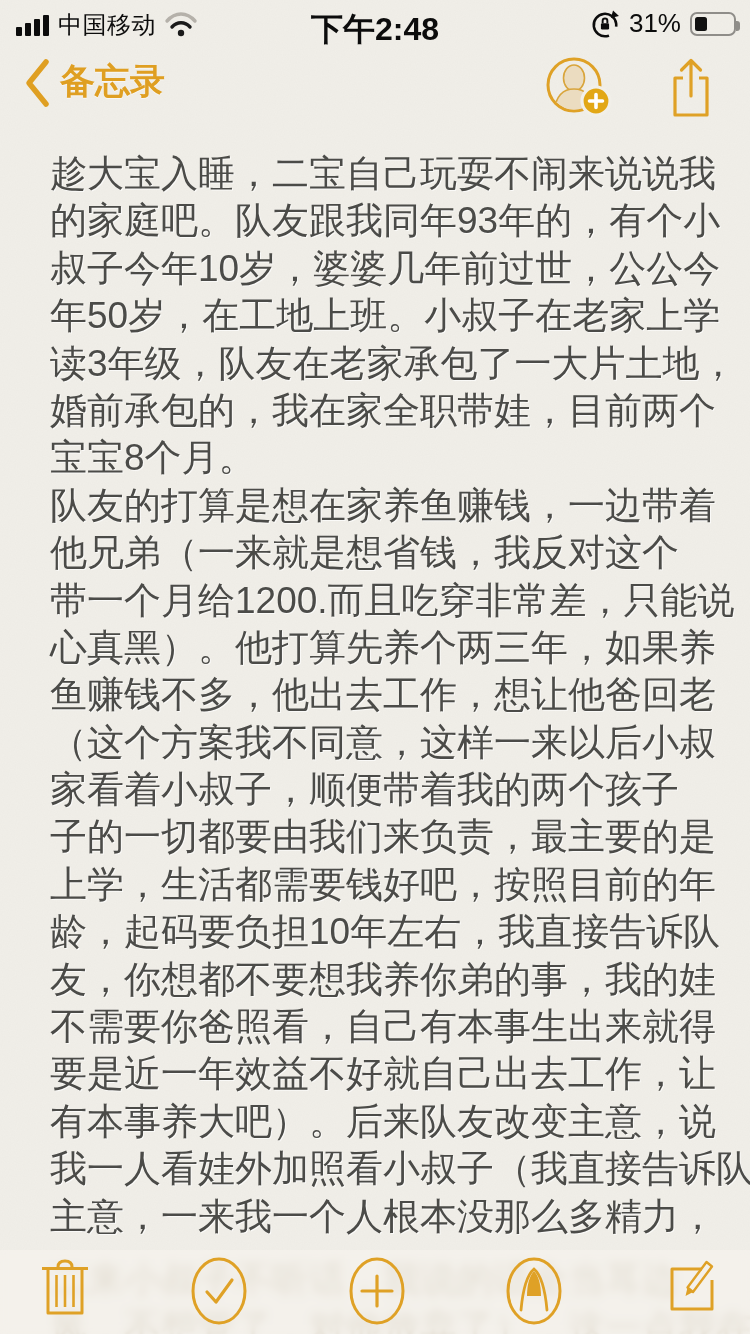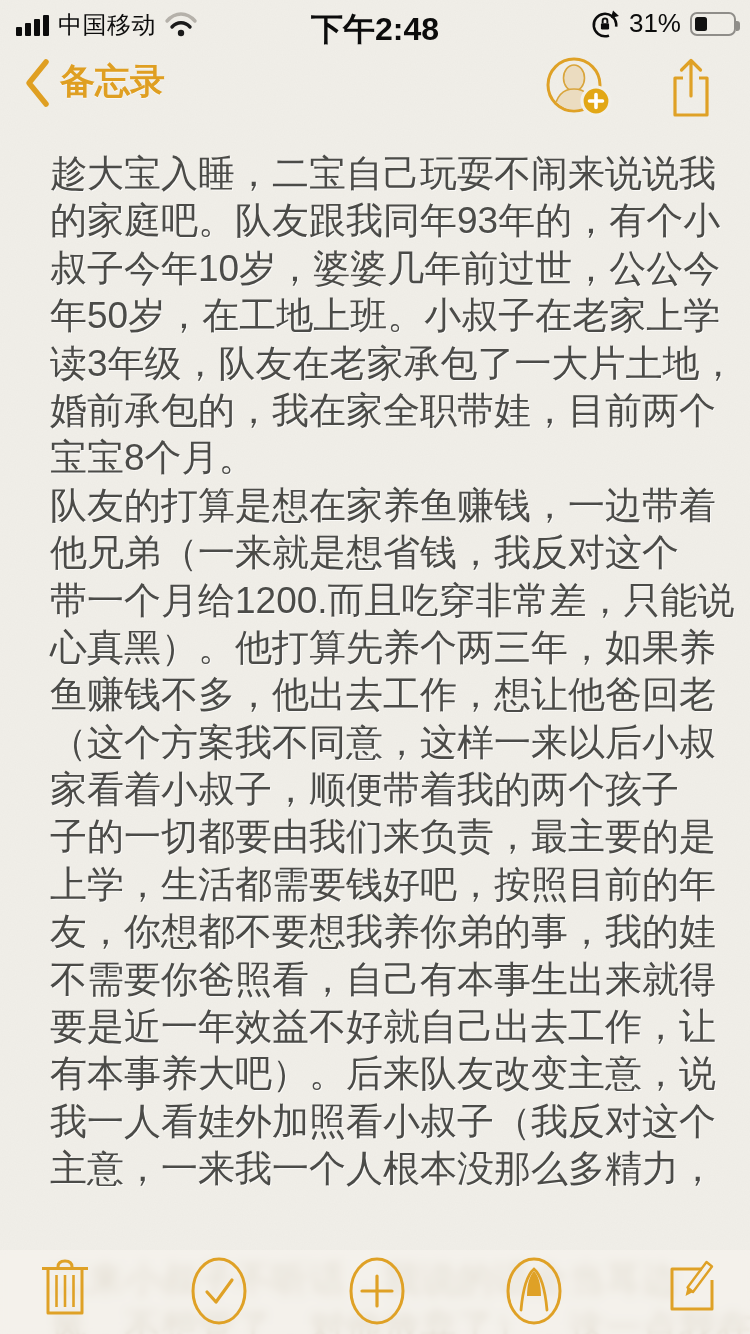--- a/index.html
+++ b/index.html
@@ -131,25 +131,26 @@
       <div class="note-line">宝宝8个月。</div>
       <div class="note-line">队友的打算是想在家养鱼赚钱，一边带着</div>
       <div class="note-line">他兄弟（一来就是想省钱，我反对这个</div>
       <div class="note-line">带一个月给1200.而且吃穿非常差，只能说</div>
       <div class="note-line">心真黑）。他打算先养个两三年，如果养</div>
       <div class="note-line">鱼赚钱不多，他出去工作，想让他爸回老</div>
       <div class="note-line">（这个方案我不同意，这样一来以后小叔</div>
       <div class="note-line">家看着小叔子，顺便带着我的两个孩子</div>
       <div class="note-line">子的一切都要由我们来负责，最主要的是</div>
       <div class="note-line">上学，生活都需要钱好吧，按照目前的年</div>
+      <div class="note-line">龄，起码要负担10年左右，我直接告诉队</div>
       <div class="note-line">友，你想都不要想我养你弟的事，我的娃</div>
       <div class="note-line">不需要你爸照看，自己有本事生出来就得</div>
       <div class="note-line">要是近一年效益不好就自己出去工作，让</div>
       <div class="note-line">有本事养大吧）。后来队友改变主意，说</div>
-      <div class="note-line">我一人看娃外加照看小叔子（我反对这个</div>
+      <div class="note-line">我一人看娃外加照看小叔子（我直接告诉队</div>
       <div class="note-line">主意，一来我一个人根本没那么多精力，</div>
     </div>
 </div>
 
 <div class="faint faint-a">
   <div class="note-line">二来小叔子不听话，我说的话全当耳边</div>
 </div>
 <div class="faint faint-b">
   <div class="note-line">风，不想管了，对他放弃了），这一点我在</div>
 </div>

